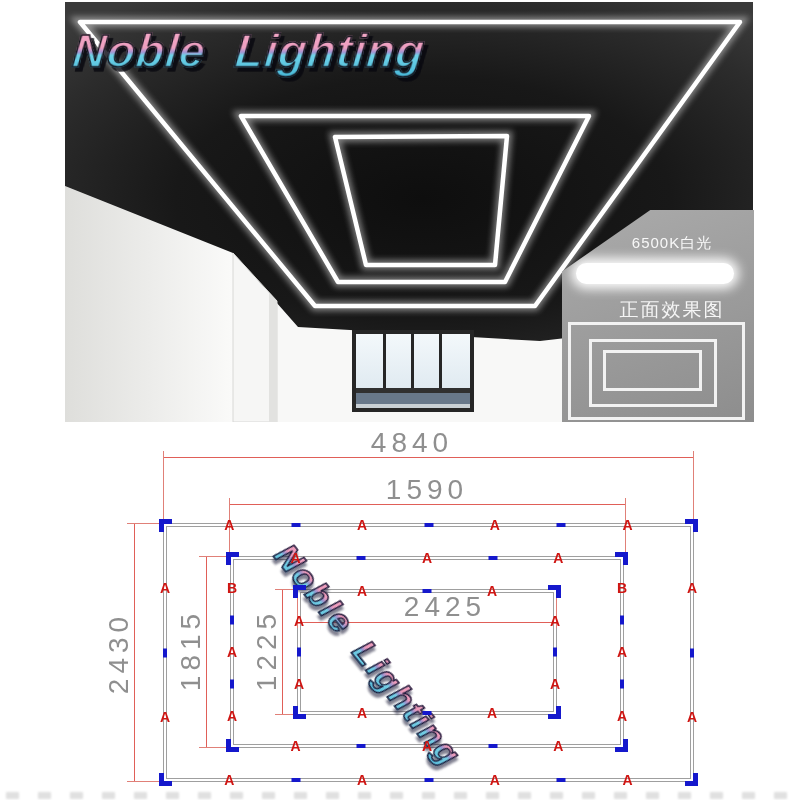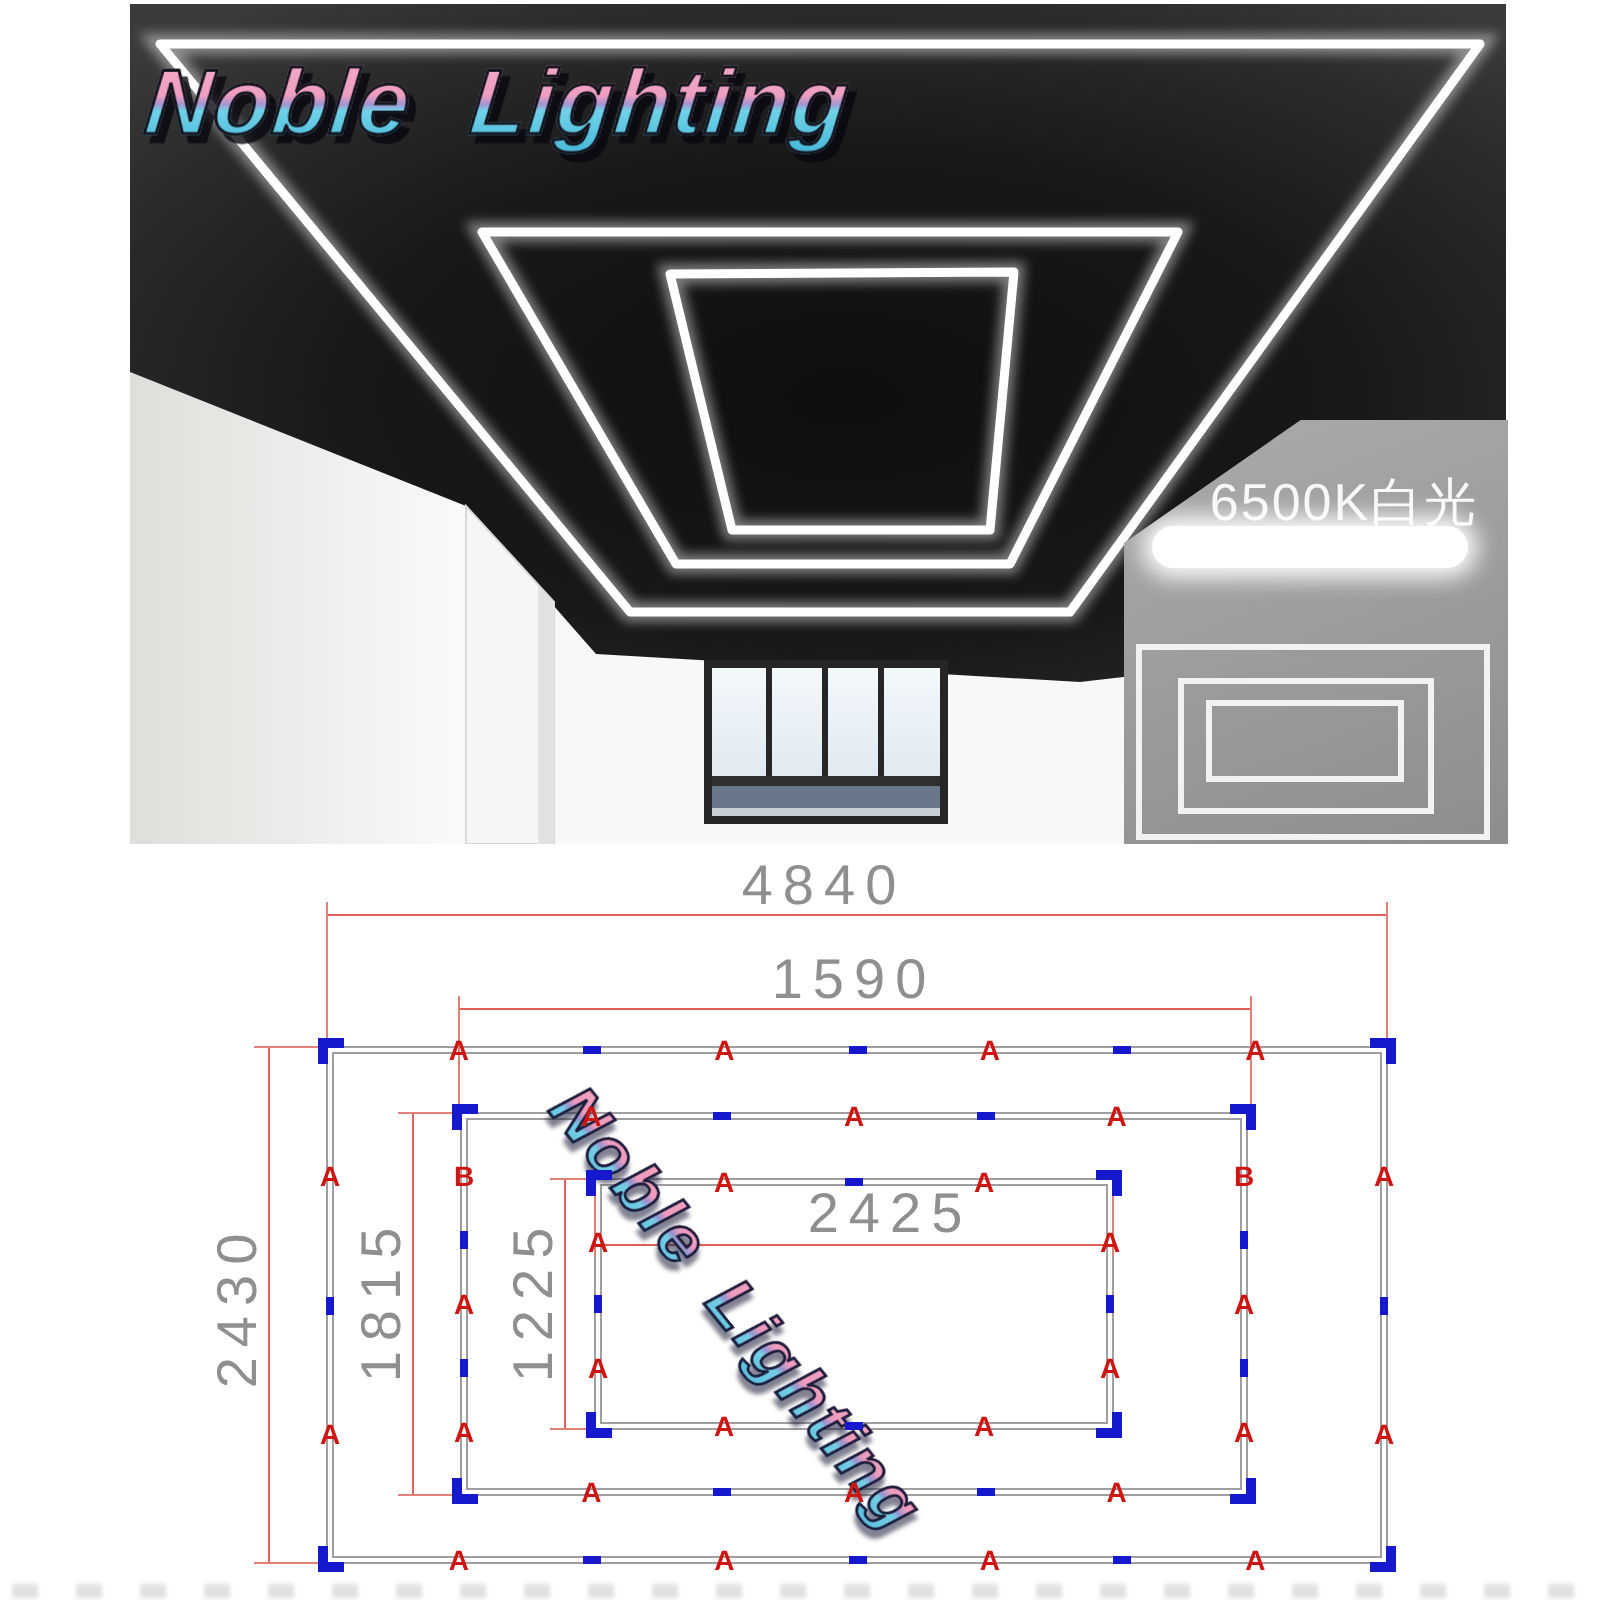--- a/index.html
+++ b/index.html
@@ -16,21 +16,21 @@
         color:#e89cc0;
         background:linear-gradient(180deg,#f6abc8 0%,#ee9fc0 44%,#a694d2 52%,#6fd2e8 58%,#45b7d8 100%);
         -webkit-background-clip:text;background-clip:text;-webkit-text-fill-color:transparent;
         -webkit-text-stroke:1.5px #15151f;
         filter:drop-shadow(4px 4px 0 rgba(6,6,14,.8));}
 
   .panel{position:absolute;left:497px;top:208px;width:192px;height:212px;
          background:linear-gradient(160deg,#ababab,#8d8d8d);
          clip-path:polygon(46% 0,100% 0,100% 100%,0 100%,0 29%);}
   .panel-title{position:absolute;left:30px;top:24px;width:160px;text-align:center;
-               color:#f8f8f8;font-size:26px;letter-spacing:1px;}
+               color:#f8f8f8;font-size:15px;letter-spacing:1px;}
   .glowbar{position:absolute;left:14px;top:53px;width:158px;height:21px;border-radius:11px;
            background:#fff;box-shadow:0 0 11px 5px rgba(255,255,255,.95);}
   .panel-sub{position:absolute;left:30px;top:87px;width:160px;text-align:center;
              color:#f5f5f5;font-size:19px;letter-spacing:2px;}
   .icon-outer,.icon-mid,.icon-inner{position:absolute;border:3px solid #f2f2f2;}
   .icon-outer{left:6px;top:112px;width:171px;height:92px;}
   .icon-mid{left:18px;top:14px;width:122px;height:62px;}
   .icon-inner{left:11px;top:8px;width:93px;height:35px;}
 
   
@@ -134,20 +134,21 @@
         <rect x="356" y="393" width="114" height="11" fill="#68788a"></rect>
         <rect x="356" y="404" width="114" height="4" fill="#c9d0d5"></rect>
       </g>
     </svg>
 
     <div class="logo">Noble Lighting</div>
 
     <div class="panel">
       <div class="panel-title">6500K白光</div>
       <div class="glowbar"></div>
+      <div class="panel-sub">正面效果图</div>
       <div class="icon-outer">
         <div class="icon-mid">
           <div class="icon-inner"></div>
         </div>
       </div>
     </div>
   </div>
 
 
   <div class="rect outer"></div>

